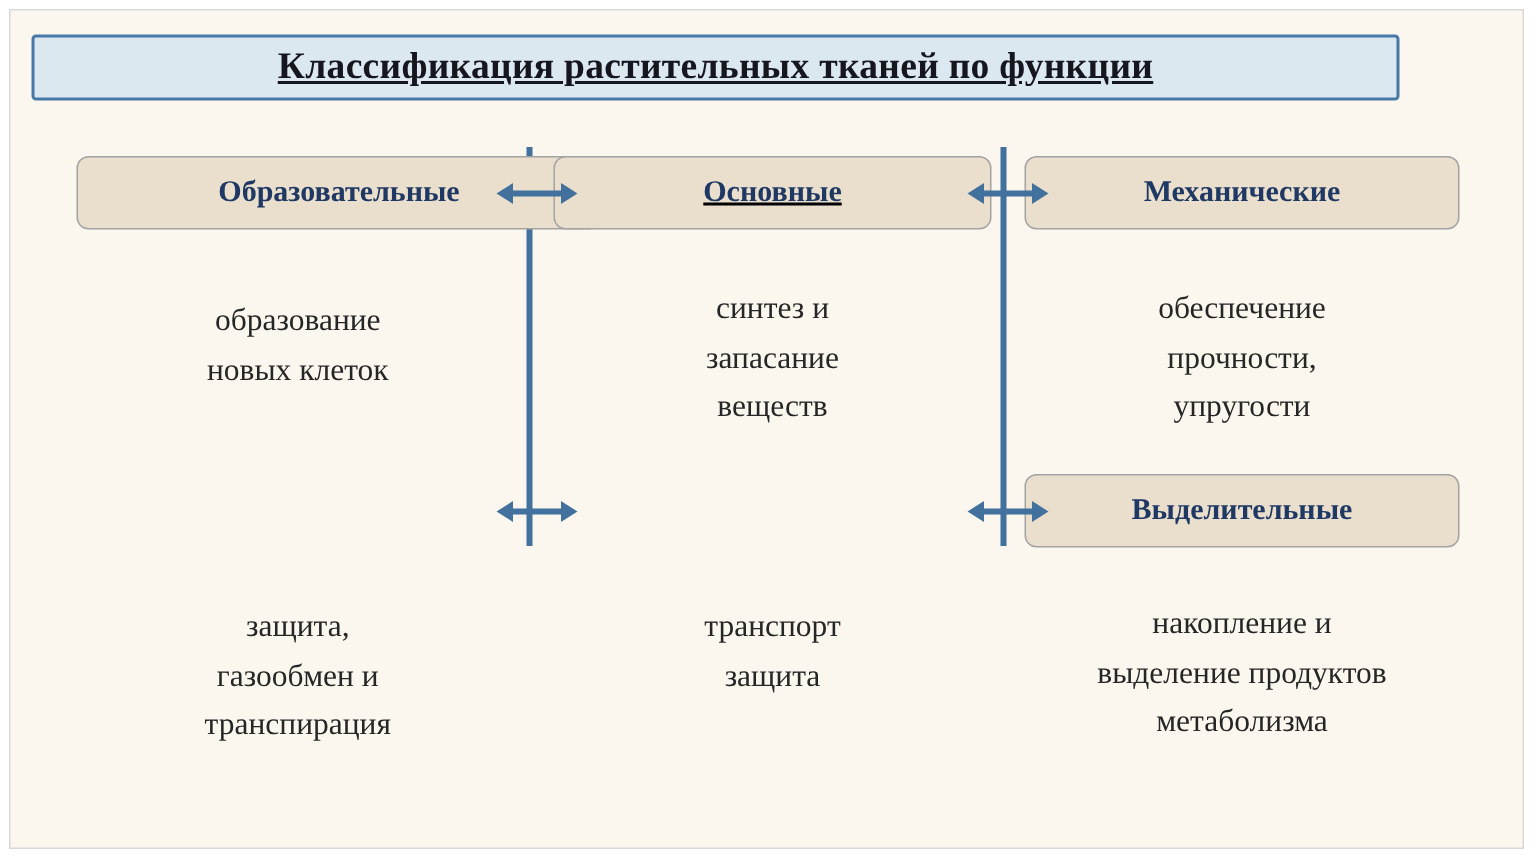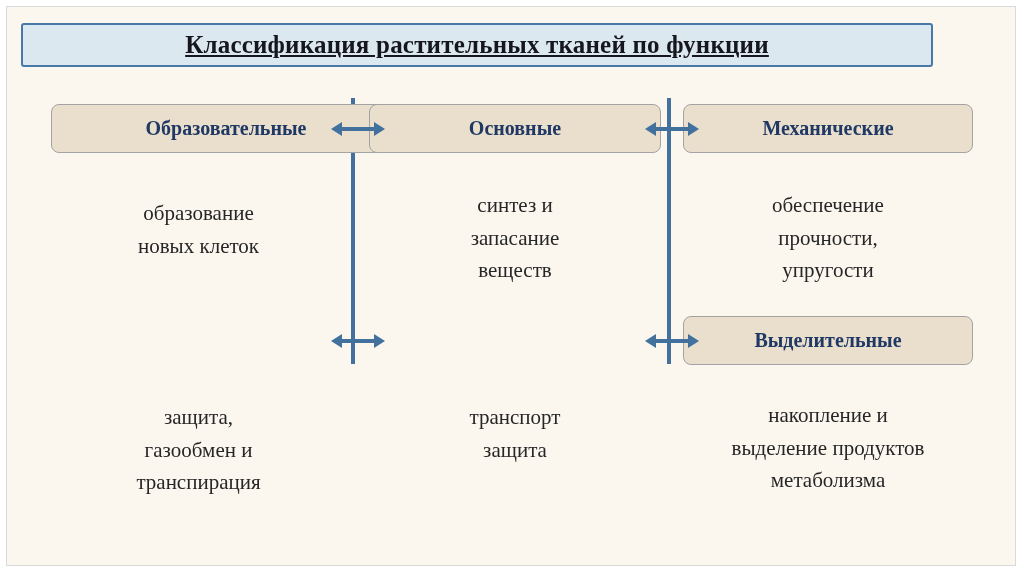--- a/index.html
+++ b/index.html
@@ -56,21 +56,21 @@
   }
   .tissue-box span {
     font-size: 20px;
     font-weight: bold;
     color: var(--box-text, #1f3864);
     white-space: nowrap;
   }
   .row1 { top: 97px; }
   .row2 { top: 309px; }
   .col1 { left: 44px;  width: 350px; }
-  .col2 { left: 362px; width: 292px; }
+  .col2 { left: 362px; width: 292px; text-decoration: underline; }
   .col3 { left: 676px; width: 290px; }
 
   .desc {
     position: absolute;
     font-size: 21px;
     line-height: 1.55;
     color: var(--desc-text, #262626);
     text-align: center;
     white-space: pre-line;
     z-index: 2;

